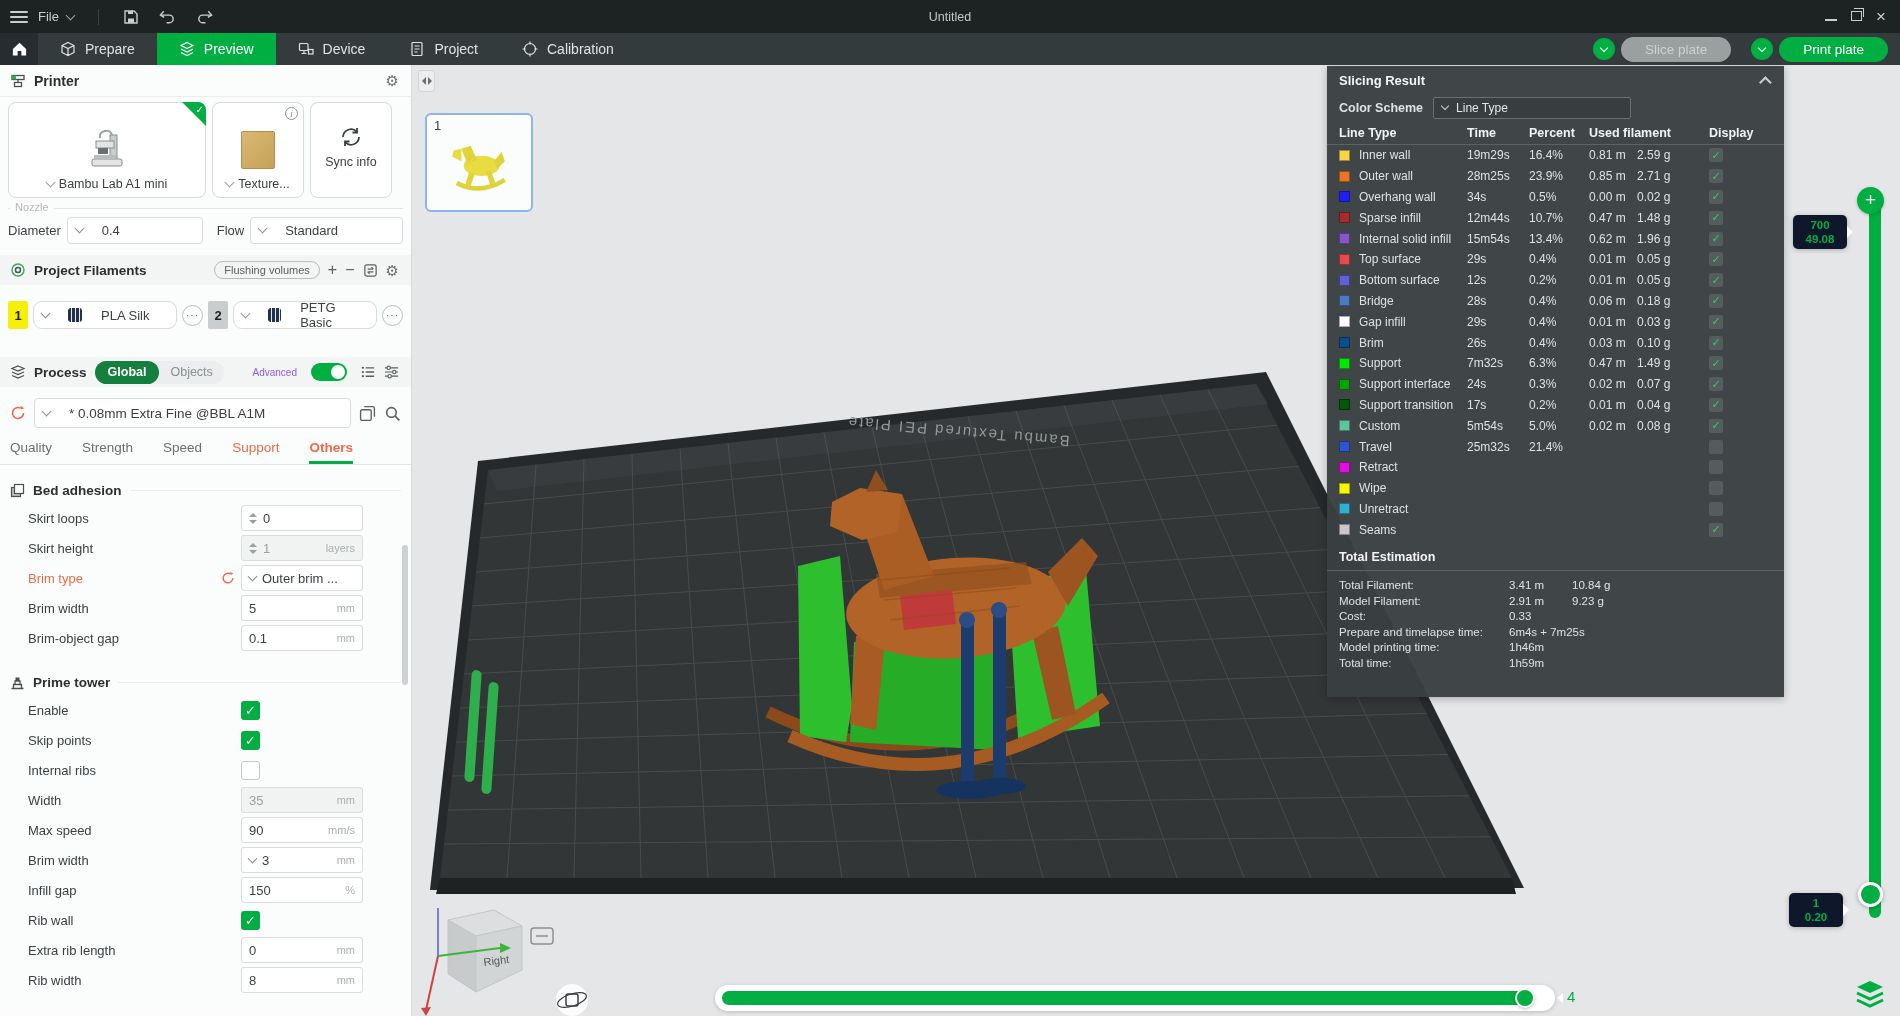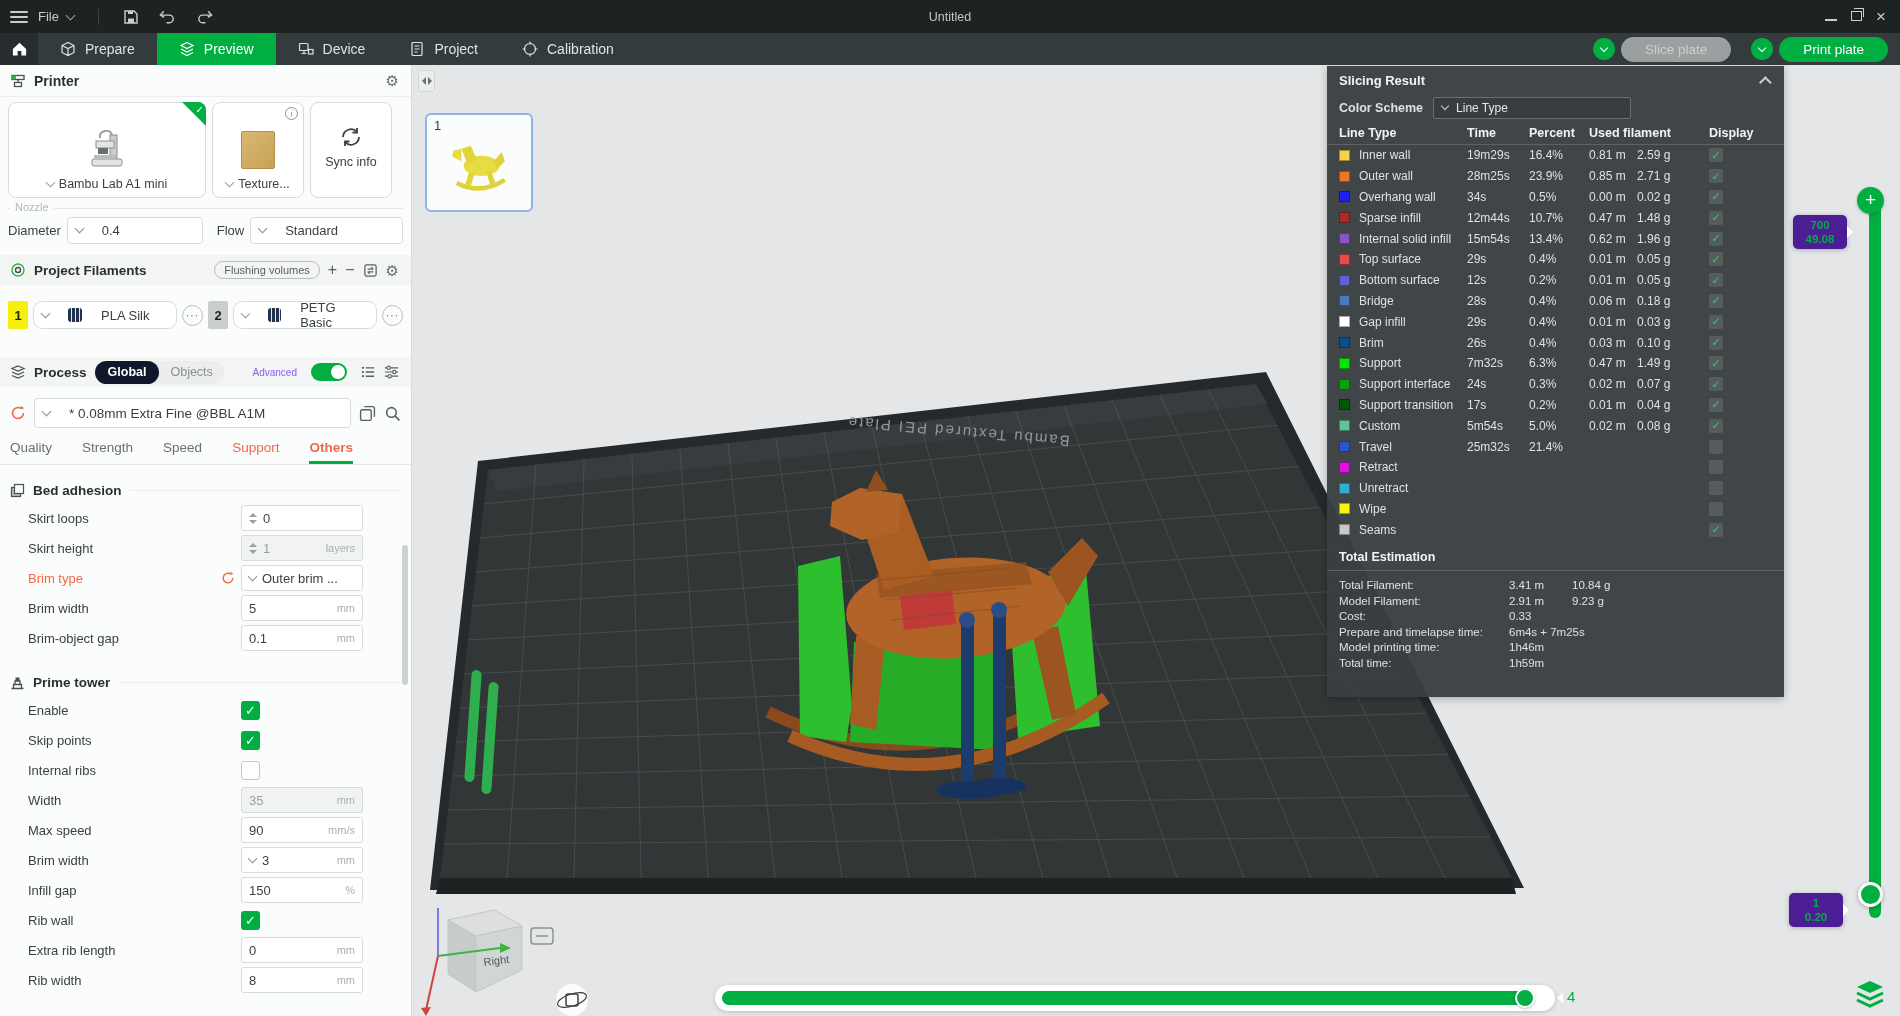--- a/index.html
+++ b/index.html
@@ -64,21 +64,21 @@
   .pill-btn { border:1px solid #b8bcbc; border-radius:11px; font-size:11px; color:#5a5f61; padding:2px 9px; margin-left:auto; white-space:nowrap; }
   .ic-txt { font-size:16px; color:#5a5f61; line-height:1; }
   .fil-row { display:flex; align-items:center; height:32px; margin-top:14px; padding:0 8px; gap:5px; }
   .badge { width:20px; height:28px; display:flex; align-items:center; justify-content:center; font-weight:bold; font-size:13px; border-radius:2px; }
   .badge.b1 { background:#f6ef0a; color:#222; }
   .badge.b2 { background:#c9cdcd; color:#222; }
   .fil-sel { flex:1; height:28px;border-radius:9px; }
   .spool { width:14px; height:14px; border-radius:3px; background:repeating-linear-gradient(90deg,#20324e 0 3px,#e8eaea 3px 4px); }
   .ell-btn { width:21px; height:21px; border:1px solid #b8bcbc; border-radius:50%; color:#5a5f61; font-size:10px; letter-spacing:1px; display:flex; align-items:center; justify-content:center; }
   .toggle-pill { background:#ebedee; border-radius:13px; height:23px; display:flex; align-items:center; font-size:12.5px; }
-  .toggle-pill .on { background:#0f172a; color:#fff; border-radius:13px; height:23px; line-height:23px; padding:0 13px; font-weight:bold; }
+  .toggle-pill .on { background:#15803d; color:#fff; border-radius:13px; height:23px; line-height:23px; padding:0 13px; font-weight:bold; }
   .toggle-pill .off { color:#8a8f90; padding:0 11px; }
   .adv { margin-left:auto; font-size:10px; color:#8b5cf6; }
   .switch { width:36px; height:18px; background:#00ae42; border-radius:9px; position:relative; margin:0 6px; }
   .switch::after { content:""; position:absolute; right:2px; top:2px; width:14px; height:14px; background:#fff; border-radius:50%; }
   .preset-row { display:flex; align-items:center; margin-top:12px; padding:0 10px; gap:8px; height:28px; }
   .preset-sel { flex:1; height:30px; font-size:13.5px; }
   .ptabs { display:flex; align-items:flex-end; margin-top:10px; padding:0 10px; height:28px; border-bottom:1px solid #e4e6e6; }
   .ptab { margin-right:30px; padding-bottom:6px; font-size:13.5px; color:#6a6f71; border-bottom:3px solid transparent; }
   .ptab.modified { color:#f0694a; }
   .ptab.active { border-bottom-color:#00ae42; font-weight:bold; }
@@ -136,21 +136,21 @@
   .sp-tot-h { margin-top:10px; padding:0 12px 6px; font-weight:bold; font-size:12.5px; color:#f2f4f4; border-bottom:1px solid #5d6264; }
   .tot-rows { padding:6px 12px 0; }
   .tot-row { display:flex; height:15.6px; font-size:11.5px; align-items:center; white-space:nowrap; }
   .tot-row .tl { width:170px; }
   .tot-row .tv1 { width:63px; }
 
   
   .vtrack { position:absolute; left:1456px; top:135px; width:12px; height:718px; background:#00ae42; border-radius:6px; }
   .vplus { position:absolute; left:1444px; top:122px; width:27px; height:27px; border-radius:50%; background:#00ae42; color:#fff; font-size:19px; text-align:center; line-height:25px; box-shadow:0 1px 3px rgba(0,0,0,.25); }
   .vknob { position:absolute; left:1445px; top:817px; width:25px; height:25px; background:#00ae42; border:3px solid #fff; border-radius:50%; box-shadow:0 1px 4px rgba(0,0,0,.3); }
-  .vtip { position:absolute; background:#4c1d95; border-radius:5px; box-shadow:0 1px 5px rgba(0,0,0,.25); color:#00ae42; font-size:11.5px; font-weight:bold; text-align:center; line-height:14px; padding:3px 5px; width:54px; }
+  .vtip { position:absolute; background:#0f172a; border-radius:5px; box-shadow:0 1px 5px rgba(0,0,0,.25); color:#00ae42; font-size:11.5px; font-weight:bold; text-align:center; line-height:14px; padding:3px 5px; width:54px; }
   .vtip::after { content:""; position:absolute; right:-6px; top:50%; margin-top:-6px; border-left:6px solid #fff; border-top:6px solid transparent; border-bottom:6px solid transparent; }
   .vtip.top { left:1380px; top:150px; }
   .vtip.bot { left:1376px; top:828px; }
   .hslider { position:absolute; left:302px; top:920px; width:840px; height:26px; background:#fff; border-radius:13px; box-shadow:0 1px 4px rgba(0,0,0,.18); }
   .hfill { position:absolute; left:7px; top:6px; height:14px; width:805px; background:#00ae42; border-radius:7px; }
   .hhandle { position:absolute; left:800px; top:3px; width:20px; height:20px; background:#00ae42; border:2px solid #fff; border-radius:50%; box-shadow:0 1px 3px rgba(0,0,0,.25); }
   .hlabel { position:absolute; left:852px; top:3px; color:#00ae42; font-size:15px; }
   .hlabel::before { content:""; position:absolute; left:-10px; top:5px; border-right:6px solid #fff; border-top:5px solid transparent; border-bottom:5px solid transparent; }
   .layers-ic { position:absolute; left:1442px; top:915px; }
 </style>
@@ -855,31 +855,31 @@
         <div class="ls-row">
           <span class="swatch" style="background: rgb(224, 16, 224);"></span>
           <span>Retract</span>
           <span></span>
           <span></span>
           <span></span>
           <span></span>
           <span class="ls-check"></span>
         </div>
         <div class="ls-row">
+          <span class="swatch" style="background: rgb(247, 247, 0);"></span>
+          <span>Wipe</span>
+          <span></span>
+          <span></span>
+          <span></span>
+          <span></span>
+          <span class="ls-check"></span>
+        </div>
+        <div class="ls-row">
           <span class="swatch" style="background: rgb(50, 174, 207);"></span>
           <span>Unretract</span>
-          <span></span>
-          <span></span>
-          <span></span>
-          <span></span>
-          <span class="ls-check"></span>
-        </div>
-        <div class="ls-row">
-          <span class="swatch" style="background: rgb(247, 247, 0);"></span>
-          <span>Wipe</span>
           <span></span>
           <span></span>
           <span></span>
           <span></span>
           <span class="ls-check"></span>
         </div>
         <div class="ls-row">
           <span class="swatch" style="background: rgb(200, 200, 200);"></span>
           <span>Seams</span>
           <span></span>

